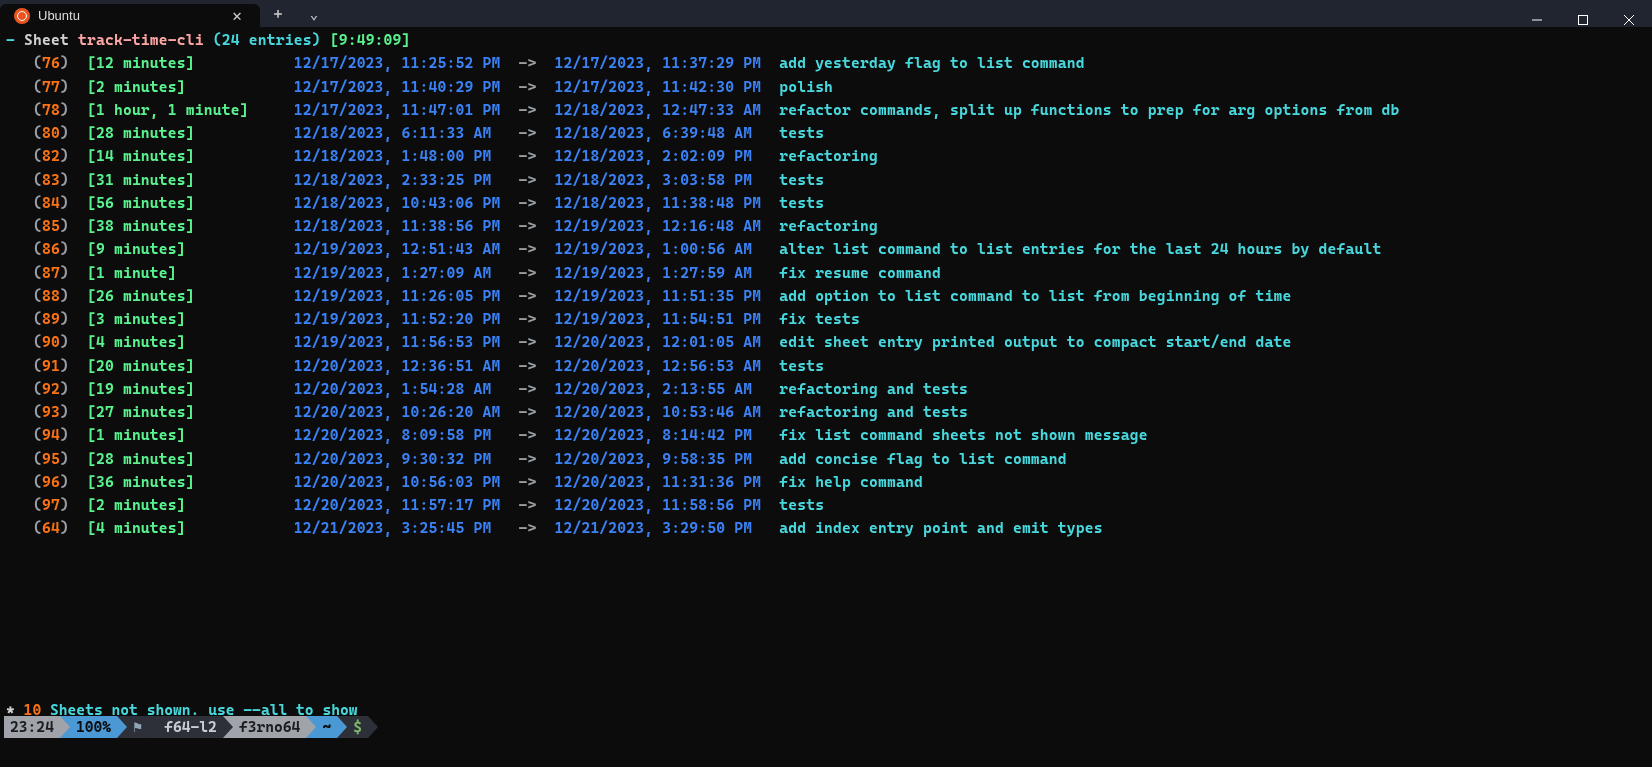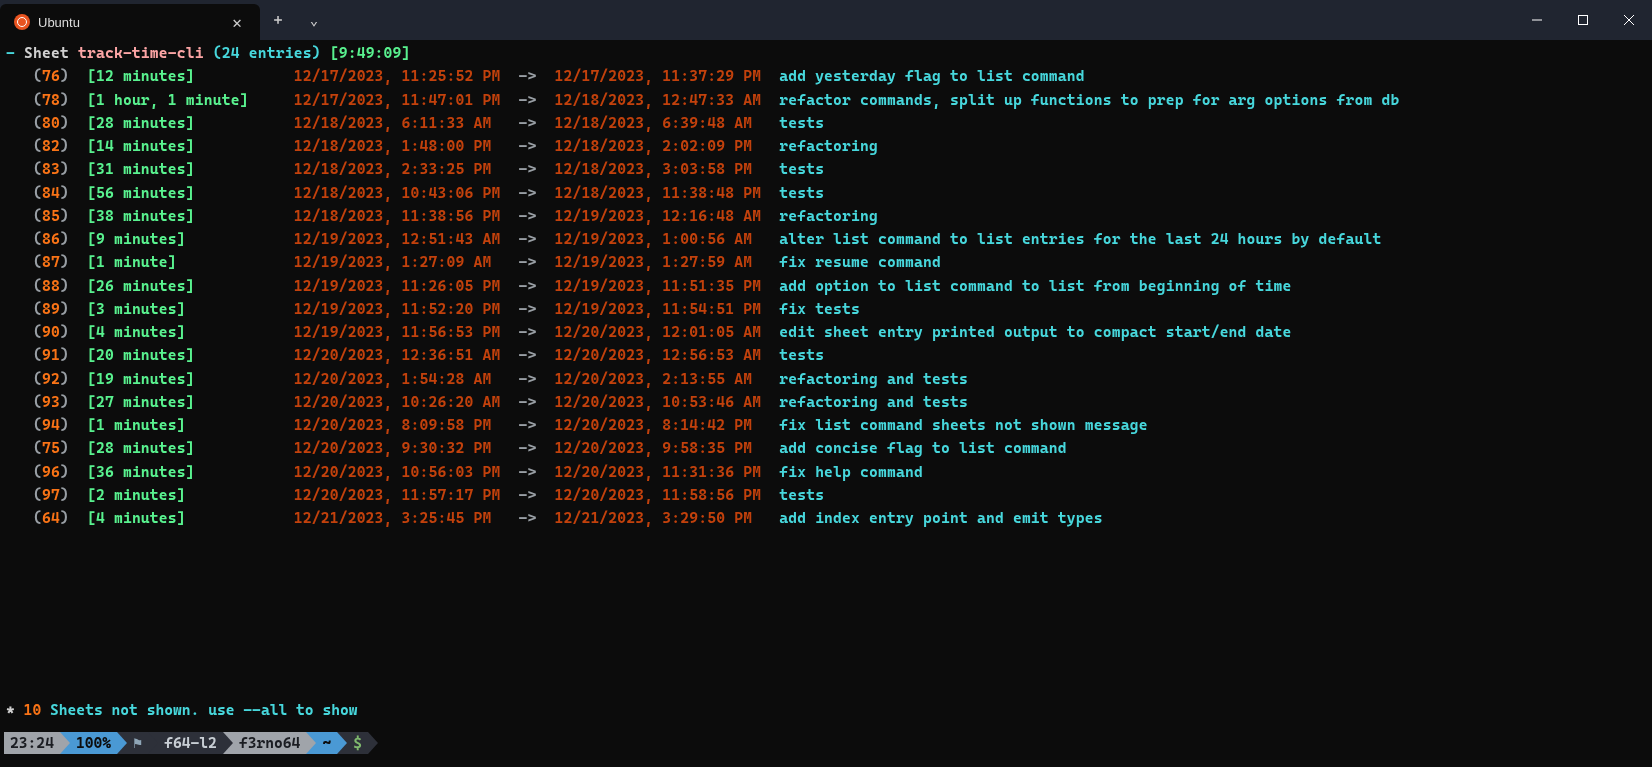--- a/index.html
+++ b/index.html
@@ -1,38 +1,38 @@
 <!DOCTYPE html>
 <html><head>
 <meta charset="utf-8">
 <style>
 * { margin:0; padding:0; box-sizing:border-box; }
 body { background:#0c0c0c; font-family:'Cascadia Mono','Consolas',monospace; font-size:15px; overflow:hidden; width:1652px; height:767px; font-weight:bold; }
-.titlebar { height:40px; background:#202530; display:flex; align-items:stretch; }
+.titlebar { height:27px; background:#202530; display:flex; align-items:stretch; }
 .tab { display:flex; align-items:center; gap:8px; padding:0 14px; background:#0c0c0c; border-top-left-radius:6px; border-top-right-radius:6px; margin-top:4px; min-width:260px; color:#ddd; position:relative; }
 .tab-icon { width:16px; height:16px; border-radius:50%; background:#e95420; display:inline-block; position:relative; }
 .tab-icon::after { content:""; position:absolute; inset:3px; border-radius:50%; border:1.5px solid #fff; }
 .tab-title { flex:1; font-family:'Segoe UI',sans-serif; font-size:13px; font-weight:normal; }
 .tab-close { color:#ccc; font-size:16px; cursor:pointer; padding:0 4px; font-weight:normal; }
 .tab-actions { display:flex; align-items:center; }
 .tab-action { width:36px; height:36px; display:flex; align-items:center; justify-content:center; color:#ccc; font-size:14px; cursor:pointer; }
 .spacer { flex:1; }
 .win-controls { display:flex; }
 .win-btn { width:46px; height:40px; display:flex; align-items:center; justify-content:center; color:#fff; font-size:10px; cursor:pointer; }
 .terminal { padding:2px 6px 0 6px; line-height:1.55; letter-spacing:0.2px; }
 .row { white-space:pre; }
 .cyan { color:#47d7dc; }
 .yellow { color:#fca5a5; }
 .orange { color:#f97316; }
 .gray { color:#999fa5; }
-.magenta { color:#c2410c; }
+.magenta { color:#3b82f6; }
 .white { color:#d0d0d0; }
 .green { color:#59f28f; }
 .footer { position:absolute; left:6px; bottom:48px; }
-.statusbar { position:absolute; bottom:14px; left:4px; display:flex; align-items:center; font-size:15px; height:21px; }
+.statusbar { position:absolute; bottom:30px; left:4px; display:flex; align-items:center; font-size:15px; height:21px; }
 .sb-seg { padding:0 6px; display:inline-flex; align-items:center; height:22px; }
 .sb-time { background:#a0a4aa; color:#1b1d22; }
 .sb-pct { background:#4a99d4; color:#0c0c0c; }
 .sb-dark { background:#2d3039; color:#8fa6b7; }
 .sb-host { background:#2d3039; color:#c8ced4; }
 .sb-user { background:#a0a4aa; color:#1b1d22; }
 .sb-path { background:#4a99d4; color:#0c0c0c; }
 .sb-prompt { background:#2d3039; color:#7fb96e; }
 .arrow-r { width:0; height:0; border-top:11px solid transparent; border-bottom:11px solid transparent; display:inline-block; }
 </style>
@@ -67,36 +67,37 @@
           <line x1="10" y1="0" x2="0" y2="10" stroke="#fff" stroke-width="1"></line>
         </svg>
       </div>
   </div>
 </div>
 
 <div class="terminal">
   <div class="row"><span class="cyan">- </span><span class="white">Sheet</span> <span class="yellow">track-time-cli</span> <span class="cyan">(24 entries)</span> <span class="green">[9:49:09]</span></div>
   <div id="entries">
       <div class="row">   <span class="gray">(</span><span class="orange">76</span><span class="gray">)</span>  <span class="green">[12 minutes]          </span> <span class="magenta">12/17/2023, 11:25:52 PM </span> <span class="gray">-&gt;</span>  <span class="magenta">12/17/2023, 11:37:29 PM </span> <span class="cyan">add yesterday flag to list command</span></div>
+      <div class="row">   <span class="gray">(</span><span class="orange">77</span><span class="gray">)</span>  <span class="green">[2 minutes]           </span> <span class="magenta">12/17/2023, 11:40:29 PM </span> <span class="gray">-&gt;</span>  <span class="magenta">12/17/2023, 11:42:30 PM </span> <span class="cyan">polish</span></div>
       <div class="row">   <span class="gray">(</span><span class="orange">78</span><span class="gray">)</span>  <span class="green">[1 hour, 1 minute]    </span> <span class="magenta">12/17/2023, 11:47:01 PM </span> <span class="gray">-&gt;</span>  <span class="magenta">12/18/2023, 12:47:33 AM </span> <span class="cyan">refactor commands, split up functions to prep for arg options from db</span></div>
       <div class="row">   <span class="gray">(</span><span class="orange">80</span><span class="gray">)</span>  <span class="green">[28 minutes]          </span> <span class="magenta">12/18/2023, 6:11:33 AM  </span> <span class="gray">-&gt;</span>  <span class="magenta">12/18/2023, 6:39:48 AM  </span> <span class="cyan">tests</span></div>
       <div class="row">   <span class="gray">(</span><span class="orange">82</span><span class="gray">)</span>  <span class="green">[14 minutes]          </span> <span class="magenta">12/18/2023, 1:48:00 PM  </span> <span class="gray">-&gt;</span>  <span class="magenta">12/18/2023, 2:02:09 PM  </span> <span class="cyan">refactoring</span></div>
       <div class="row">   <span class="gray">(</span><span class="orange">83</span><span class="gray">)</span>  <span class="green">[31 minutes]          </span> <span class="magenta">12/18/2023, 2:33:25 PM  </span> <span class="gray">-&gt;</span>  <span class="magenta">12/18/2023, 3:03:58 PM  </span> <span class="cyan">tests</span></div>
       <div class="row">   <span class="gray">(</span><span class="orange">84</span><span class="gray">)</span>  <span class="green">[56 minutes]          </span> <span class="magenta">12/18/2023, 10:43:06 PM </span> <span class="gray">-&gt;</span>  <span class="magenta">12/18/2023, 11:38:48 PM </span> <span class="cyan">tests</span></div>
       <div class="row">   <span class="gray">(</span><span class="orange">85</span><span class="gray">)</span>  <span class="green">[38 minutes]          </span> <span class="magenta">12/18/2023, 11:38:56 PM </span> <span class="gray">-&gt;</span>  <span class="magenta">12/19/2023, 12:16:48 AM </span> <span class="cyan">refactoring</span></div>
       <div class="row">   <span class="gray">(</span><span class="orange">86</span><span class="gray">)</span>  <span class="green">[9 minutes]           </span> <span class="magenta">12/19/2023, 12:51:43 AM </span> <span class="gray">-&gt;</span>  <span class="magenta">12/19/2023, 1:00:56 AM  </span> <span class="cyan">alter list command to list entries for the last 24 hours by default</span></div>
       <div class="row">   <span class="gray">(</span><span class="orange">87</span><span class="gray">)</span>  <span class="green">[1 minute]            </span> <span class="magenta">12/19/2023, 1:27:09 AM  </span> <span class="gray">-&gt;</span>  <span class="magenta">12/19/2023, 1:27:59 AM  </span> <span class="cyan">fix resume command</span></div>
       <div class="row">   <span class="gray">(</span><span class="orange">88</span><span class="gray">)</span>  <span class="green">[26 minutes]          </span> <span class="magenta">12/19/2023, 11:26:05 PM </span> <span class="gray">-&gt;</span>  <span class="magenta">12/19/2023, 11:51:35 PM </span> <span class="cyan">add option to list command to list from beginning of time</span></div>
       <div class="row">   <span class="gray">(</span><span class="orange">89</span><span class="gray">)</span>  <span class="green">[3 minutes]           </span> <span class="magenta">12/19/2023, 11:52:20 PM </span> <span class="gray">-&gt;</span>  <span class="magenta">12/19/2023, 11:54:51 PM </span> <span class="cyan">fix tests</span></div>
       <div class="row">   <span class="gray">(</span><span class="orange">90</span><span class="gray">)</span>  <span class="green">[4 minutes]           </span> <span class="magenta">12/19/2023, 11:56:53 PM </span> <span class="gray">-&gt;</span>  <span class="magenta">12/20/2023, 12:01:05 AM </span> <span class="cyan">edit sheet entry printed output to compact start/end date</span></div>
       <div class="row">   <span class="gray">(</span><span class="orange">91</span><span class="gray">)</span>  <span class="green">[20 minutes]          </span> <span class="magenta">12/20/2023, 12:36:51 AM </span> <span class="gray">-&gt;</span>  <span class="magenta">12/20/2023, 12:56:53 AM </span> <span class="cyan">tests</span></div>
       <div class="row">   <span class="gray">(</span><span class="orange">92</span><span class="gray">)</span>  <span class="green">[19 minutes]          </span> <span class="magenta">12/20/2023, 1:54:28 AM  </span> <span class="gray">-&gt;</span>  <span class="magenta">12/20/2023, 2:13:55 AM  </span> <span class="cyan">refactoring and tests</span></div>
       <div class="row">   <span class="gray">(</span><span class="orange">93</span><span class="gray">)</span>  <span class="green">[27 minutes]          </span> <span class="magenta">12/20/2023, 10:26:20 AM </span> <span class="gray">-&gt;</span>  <span class="magenta">12/20/2023, 10:53:46 AM </span> <span class="cyan">refactoring and tests</span></div>
       <div class="row">   <span class="gray">(</span><span class="orange">94</span><span class="gray">)</span>  <span class="green">[1 minutes]           </span> <span class="magenta">12/20/2023, 8:09:58 PM  </span> <span class="gray">-&gt;</span>  <span class="magenta">12/20/2023, 8:14:42 PM  </span> <span class="cyan">fix list command sheets not shown message</span></div>
-      <div class="row">   <span class="gray">(</span><span class="orange">75</span><span class="gray">)</span>  <span class="green">[28 minutes]          </span> <span class="magenta">12/20/2023, 9:30:32 PM  </span> <span class="gray">-&gt;</span>  <span class="magenta">12/20/2023, 9:58:35 PM  </span> <span class="cyan">add concise flag to list command</span></div>
+      <div class="row">   <span class="gray">(</span><span class="orange">95</span><span class="gray">)</span>  <span class="green">[28 minutes]          </span> <span class="magenta">12/20/2023, 9:30:32 PM  </span> <span class="gray">-&gt;</span>  <span class="magenta">12/20/2023, 9:58:35 PM  </span> <span class="cyan">add concise flag to list command</span></div>
       <div class="row">   <span class="gray">(</span><span class="orange">96</span><span class="gray">)</span>  <span class="green">[36 minutes]          </span> <span class="magenta">12/20/2023, 10:56:03 PM </span> <span class="gray">-&gt;</span>  <span class="magenta">12/20/2023, 11:31:36 PM </span> <span class="cyan">fix help command</span></div>
       <div class="row">   <span class="gray">(</span><span class="orange">97</span><span class="gray">)</span>  <span class="green">[2 minutes]           </span> <span class="magenta">12/20/2023, 11:57:17 PM </span> <span class="gray">-&gt;</span>  <span class="magenta">12/20/2023, 11:58:56 PM </span> <span class="cyan">tests</span></div>
       <div class="row">   <span class="gray">(</span><span class="orange">64</span><span class="gray">)</span>  <span class="green">[4 minutes]           </span> <span class="magenta">12/21/2023, 3:25:45 PM  </span> <span class="gray">-&gt;</span>  <span class="magenta">12/21/2023, 3:29:50 PM  </span> <span class="cyan">add index entry point and emit types</span></div>
     </div>
 </div>
 
 <div class="row footer"><span class="white">*</span> <span class="orange">10</span> <span class="cyan">Sheets not shown. use --all to show</span></div>
 
 <div class="statusbar">
   <span class="sb-seg sb-time">23:24</span>

